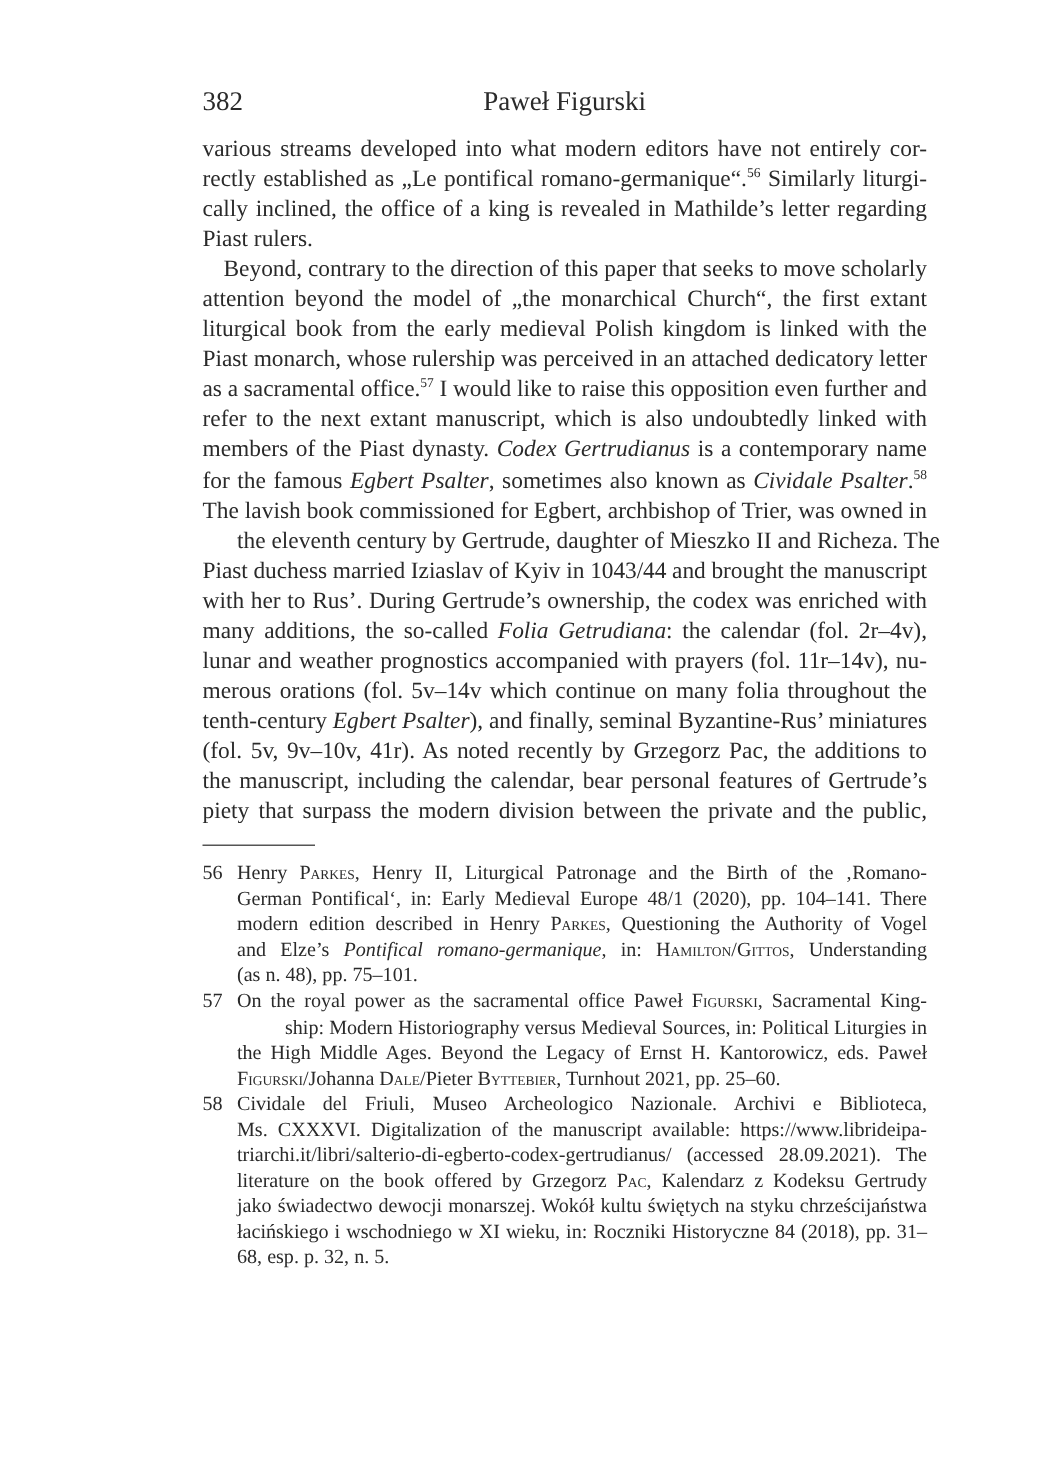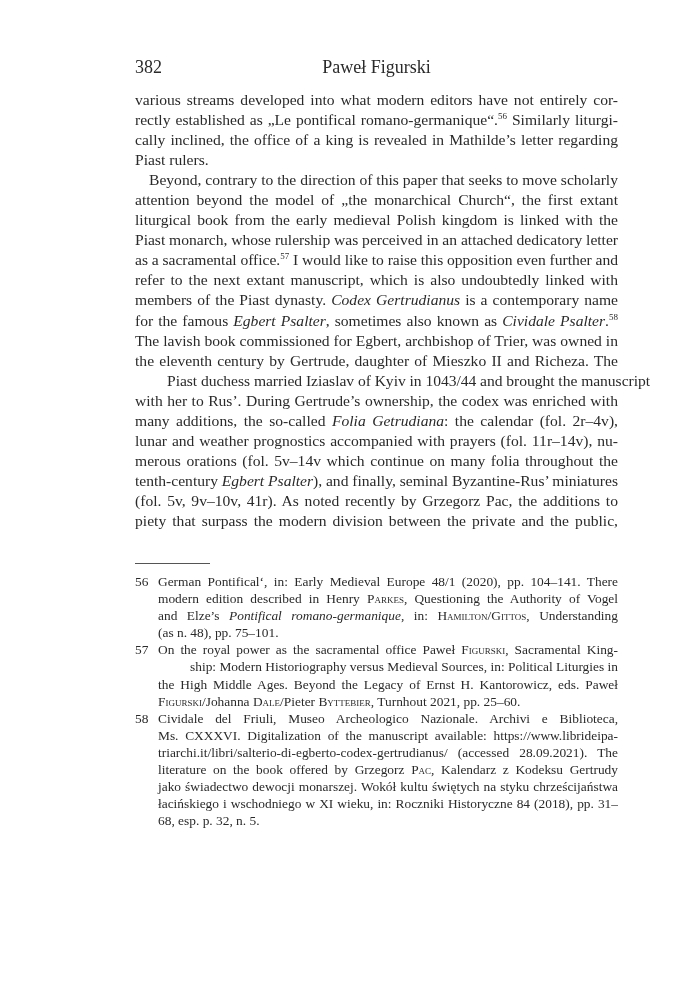--- a/index.html
+++ b/index.html
@@ -44,37 +44,39 @@
     <p>
       <span class="ln ind" style="white-space: nowrap; display: block;">Beyond, contrary to the direction of this paper that seeks to move scholarly</span>
       <span class="ln" style="white-space: nowrap; display: block;">attention beyond the model of „the monarchical Church“, the first extant</span>
       <span class="ln" style="white-space: nowrap; display: block;">liturgical book from the early medieval Polish kingdom is linked with the</span>
       <span class="ln" style="white-space: nowrap; display: block; letter-spacing: -0.0198864px;">Piast monarch, whose rulership was perceived in an attached dedicatory letter</span>
       <span class="ln" style="white-space: nowrap; display: block; letter-spacing: -0.0360725px;"><span>as a sacramental office.</span><sup>57</sup><span> I would like to raise this opposition even further and</span></span>
       <span class="ln" style="white-space: nowrap; display: block;">refer to the next extant manuscript, which is also undoubtedly linked with</span>
       <span class="ln" style="white-space: nowrap; display: block;"><span>members of the Piast dynasty. </span><i>Codex Gertrudianus</i><span> is a contemporary name</span></span>
       <span class="ln" style="white-space: nowrap; display: block; word-spacing: 0.0015625px;"><span>for the famous </span><i>Egbert Psalter</i><span>, sometimes also known as </span><i>Cividale Psalter</i><span>.</span><sup>58</sup></span>
       <span class="ln" style="white-space: nowrap; display: block;">The lavish book commissioned for Egbert, archbishop of Trier, was owned in</span>
-      <span class="ln" style="white-space: nowrap; display: block;">the eleventh century by Gertrude, daughter of Mieszko II and Richeza. The</span>
-      <span class="ln" style="white-space: nowrap; display: block; letter-spacing: -0.0439967px; margin-left: 32px;">Piast duchess married Iziaslav of Kyiv in 1043/44 and brought the manuscript</span>
+      <span class="ln" style="white-space: nowrap; display: block; margin-left: 23px;">the eleventh century by Gertrude, daughter of Mieszko II and Richeza. The</span>
+      <span class="ln" style="white-space: nowrap; display: block; letter-spacing: -0.0439967px;">Piast duchess married Iziaslav of Kyiv in 1043/44 and brought the manuscript</span>
       <span class="ln" style="white-space: nowrap; display: block;">with her to Rus’. During Gertrude’s ownership, the codex was enriched with</span>
       <span class="ln" style="white-space: nowrap; display: block;"><span>many additions, the so-called </span><i>Folia Getrudiana</i><span>: the calendar (fol. 2r–4v),</span></span>
       <span class="ln" style="white-space: nowrap; display: block;">lunar and weather prognostics accompanied with prayers (fol. 11r–14v), nu-</span>
       <span class="ln" style="white-space: nowrap; display: block;">merous orations (fol. 5v–14v which continue on many folia throughout the</span>
       <span class="ln" style="white-space: nowrap; display: block; letter-spacing: -0.0150162px;"><span>tenth-century </span><i>Egbert Psalter</i><span>), and finally, seminal Byzantine-Rus’ miniatures</span></span>
       <span class="ln" style="white-space: nowrap; display: block;">(fol. 5v, 9v–10v, 41r). As noted recently by Grzegorz Pac, the additions to</span>
+      <span class="ln" style="white-space: nowrap; display: block;">the manuscript, including the calendar, bear personal features of Gertrude’s</span>
       <span class="ln" style="white-space: nowrap; display: block;">piety that surpass the modern division between the private and the public,</span>
     </p>
   </div>
 
   <div class="rule"></div>
 
   <div class="footnotes">
     <div class="fn">
       <span class="fn-num">56</span>
+      <span class="ln" style="white-space: nowrap; display: block;"><span>Henry </span><span class="sc">Parkes</span><span>, Henry II, Liturgical Patronage and the Birth of the ‚Romano-</span></span>
       <span class="ln" style="white-space: nowrap; display: block;">German Pontifical‘, in: Early Medieval Europe 48/1 (2020), pp. 104–141. There</span>
       <span class="ln" style="white-space: nowrap; display: block;"><span>modern edition described in Henry </span><span class="sc">Parkes</span><span>, Questioning the Authority of Vogel</span></span>
       <span class="ln" style="white-space: nowrap; display: block; letter-spacing: -0.000208333px;"><span>and Elze’s </span><i>Pontifical romano-germanique</i><span>, in: </span><span class="sc">Hamilton/Gittos</span><span>, Understanding</span></span>
       <span class="ln last">(as n. 48), pp. 75–101.</span>
     </div>
     <div class="fn">
       <span class="fn-num">57</span>
       <span class="ln" style="white-space: nowrap; display: block; word-spacing: 0.00142045px;"><span>On the royal power as the sacramental office Paweł </span><span class="sc">Figurski</span><span>, Sacramental King-</span></span>
       <span class="ln" style="white-space: nowrap; display: block; margin-left: 32px;">ship: Modern Historiography versus Medieval Sources, in: Political Liturgies in</span>
       <span class="ln" style="white-space: nowrap; display: block;">the High Middle Ages. Beyond the Legacy of Ernst H. Kantorowicz, eds. Paweł</span>

